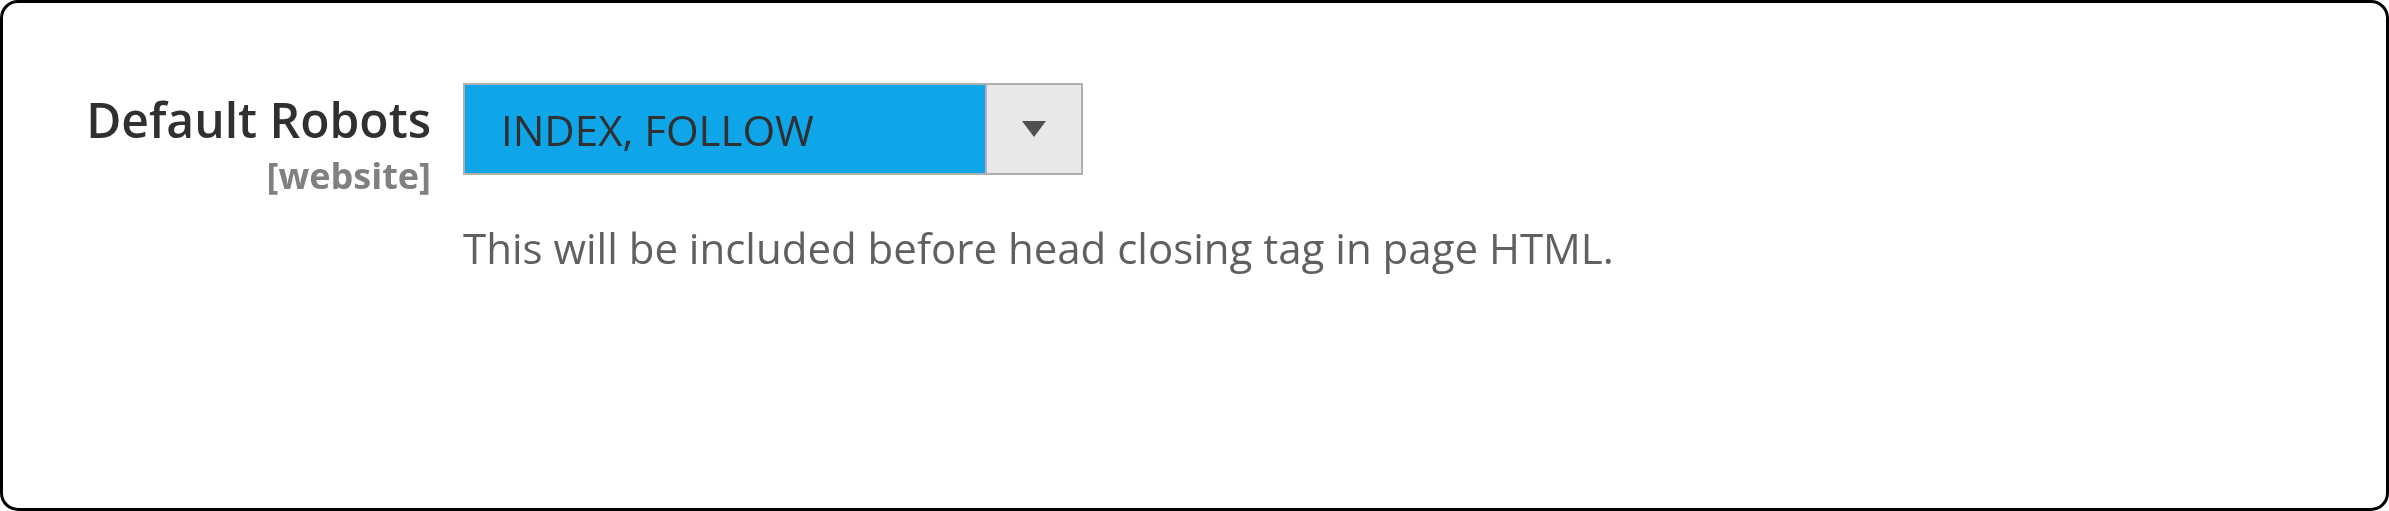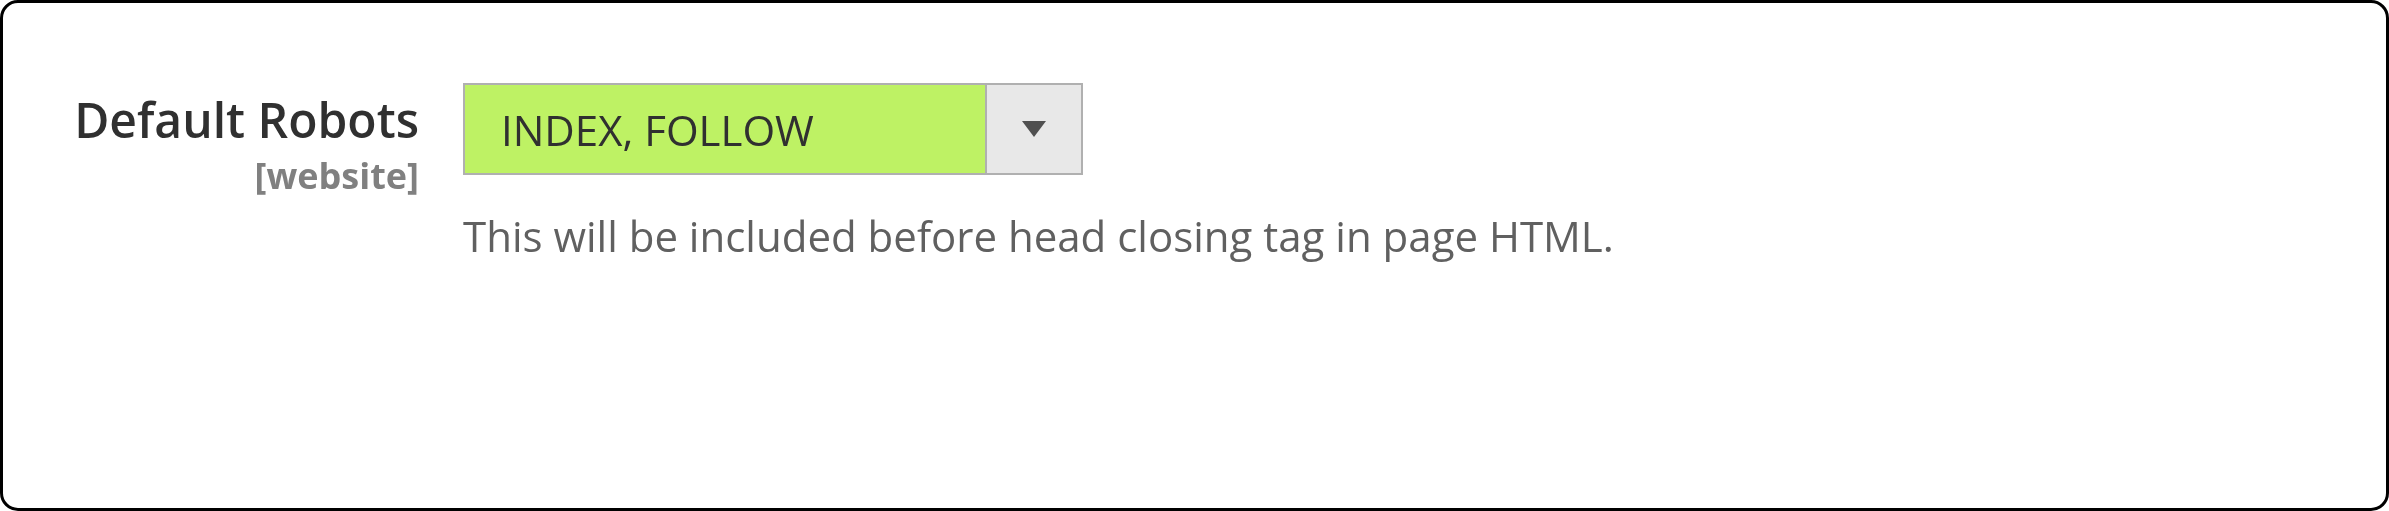--- a/index.html
+++ b/index.html
@@ -17,21 +17,21 @@
       border-radius: 18px;
       width: 2389px;
       height: 511px;
       padding: 80px 60px;
       display: flex;
       align-items: flex-start;
     }
     .label-column {
       width: 400px;
       text-align: right;
-      padding-right: 44px;
+      padding-right: 32px;
       padding-top: 8px;
     }
     .field-label {
       font-size: 48px;
       font-weight: 600;
       color: #303030;
       line-height: 1.2;
     }
     .field-scope {
       font-size: 36px;
@@ -50,36 +50,36 @@
       border: 2px solid #b0b0b0;
     }
     .select-value {
       flex: 1;
       display: flex;
       align-items: center;
       padding-left: 36px;
       font-size: 42px;
       font-weight: 400;
       color: #303030;
-      background: #bef264;
+      background: #0ea5e9;
     }
     .select-arrow {
       width: 96px;
       background: #e8e8e8;
       border-left: 2px solid #b0b0b0;
       display: flex;
       align-items: center;
       justify-content: center;
     }
     .select-arrow svg {
       width: 24px;
       height: 16px;
     }
     .help-text {
-      margin-top: 32px;
+      margin-top: 44px;
       font-size: 42px;
       font-weight: 400;
       color: #606060;
     }
   </style>
 </head>
 <body>
 
 <div class="panel">
   <div class="label-column">

